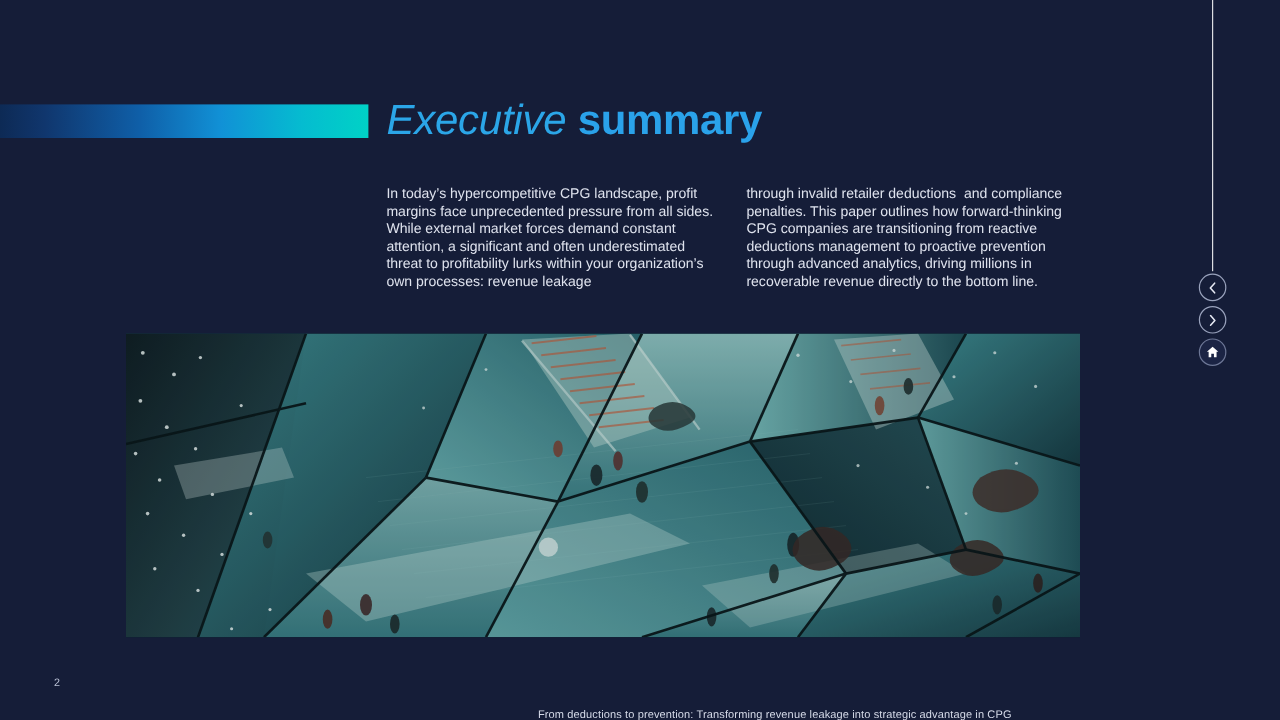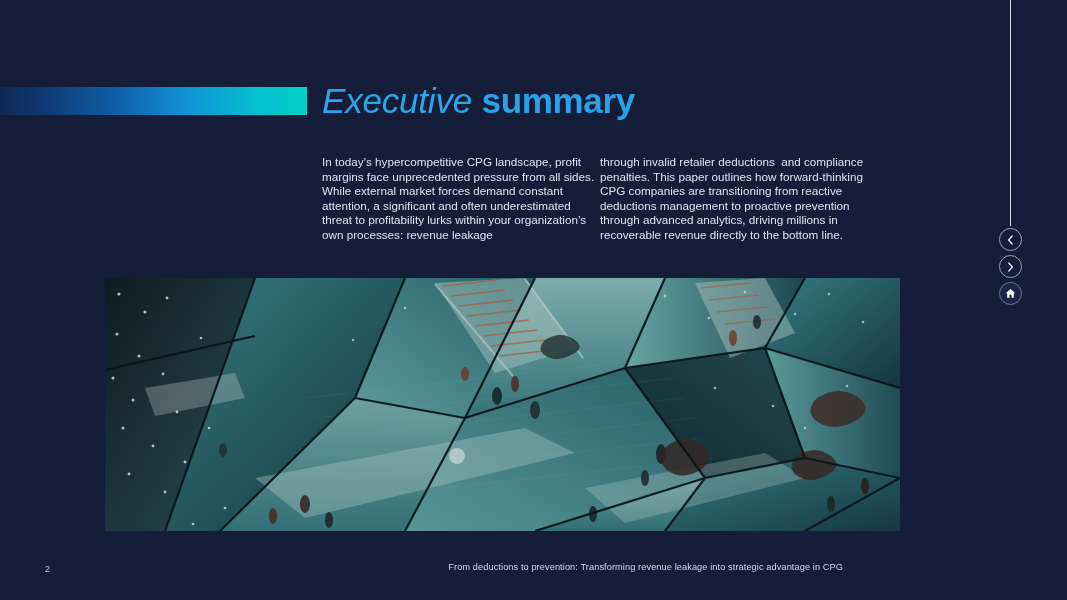--- a/index.html
+++ b/index.html
@@ -48,20 +48,21 @@
     color:#2aa2ea;
     letter-spacing:-0.3px;
   }
 
   
   .body-cols {
     position:absolute;
     left:322px; top:155px;
     width:578px;
     display:flex;
+    gap:22px;
   }
   .col {
     width:278px;
     font-size:11.7px;
     line-height:14.6px;
     color:#dfe3ee;
     font-weight:400;
   }
   .col p { white-space:pre-wrap; }
 
@@ -109,21 +110,21 @@
 
   
   .page-num {
     position:absolute;
     left:45px; top:564px;
     font-size:9px;
     color:#b9c0d4;
   }
   .footer-note {
     position:absolute;
-    right:47px; top:562px;
+    right:47px; top:590px;
     font-size:9.2px;
     color:#d5dae8;
     letter-spacing:.1px;
     white-space:nowrap;
     text-align:right;
   }
 </style>
 </head>
 <body>
 

